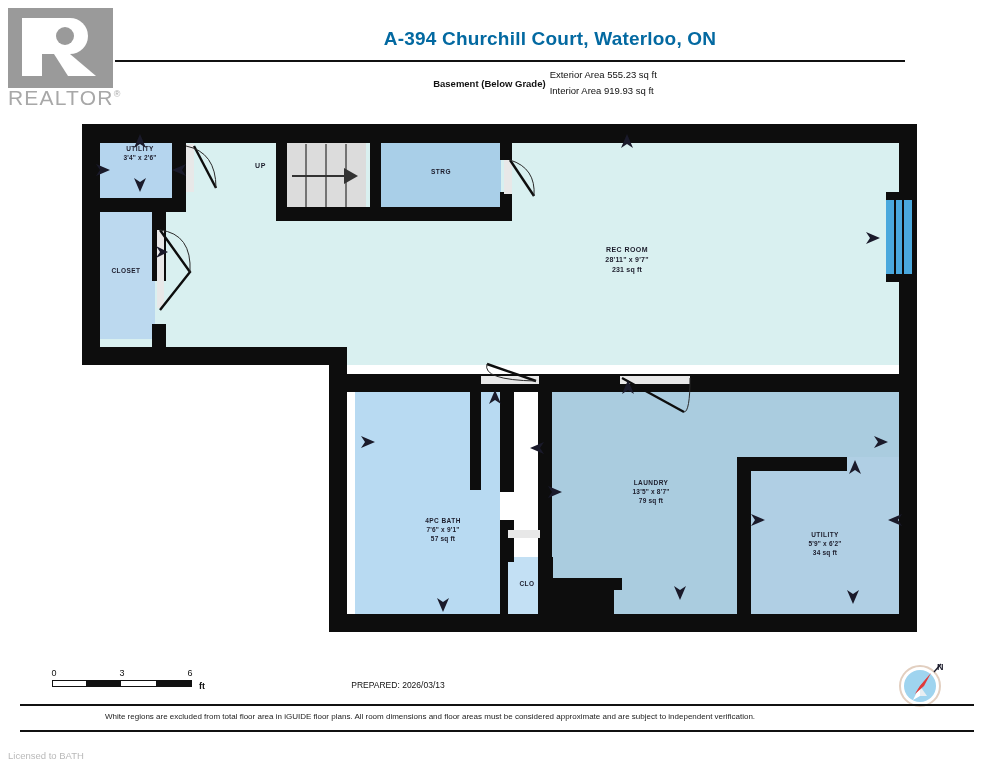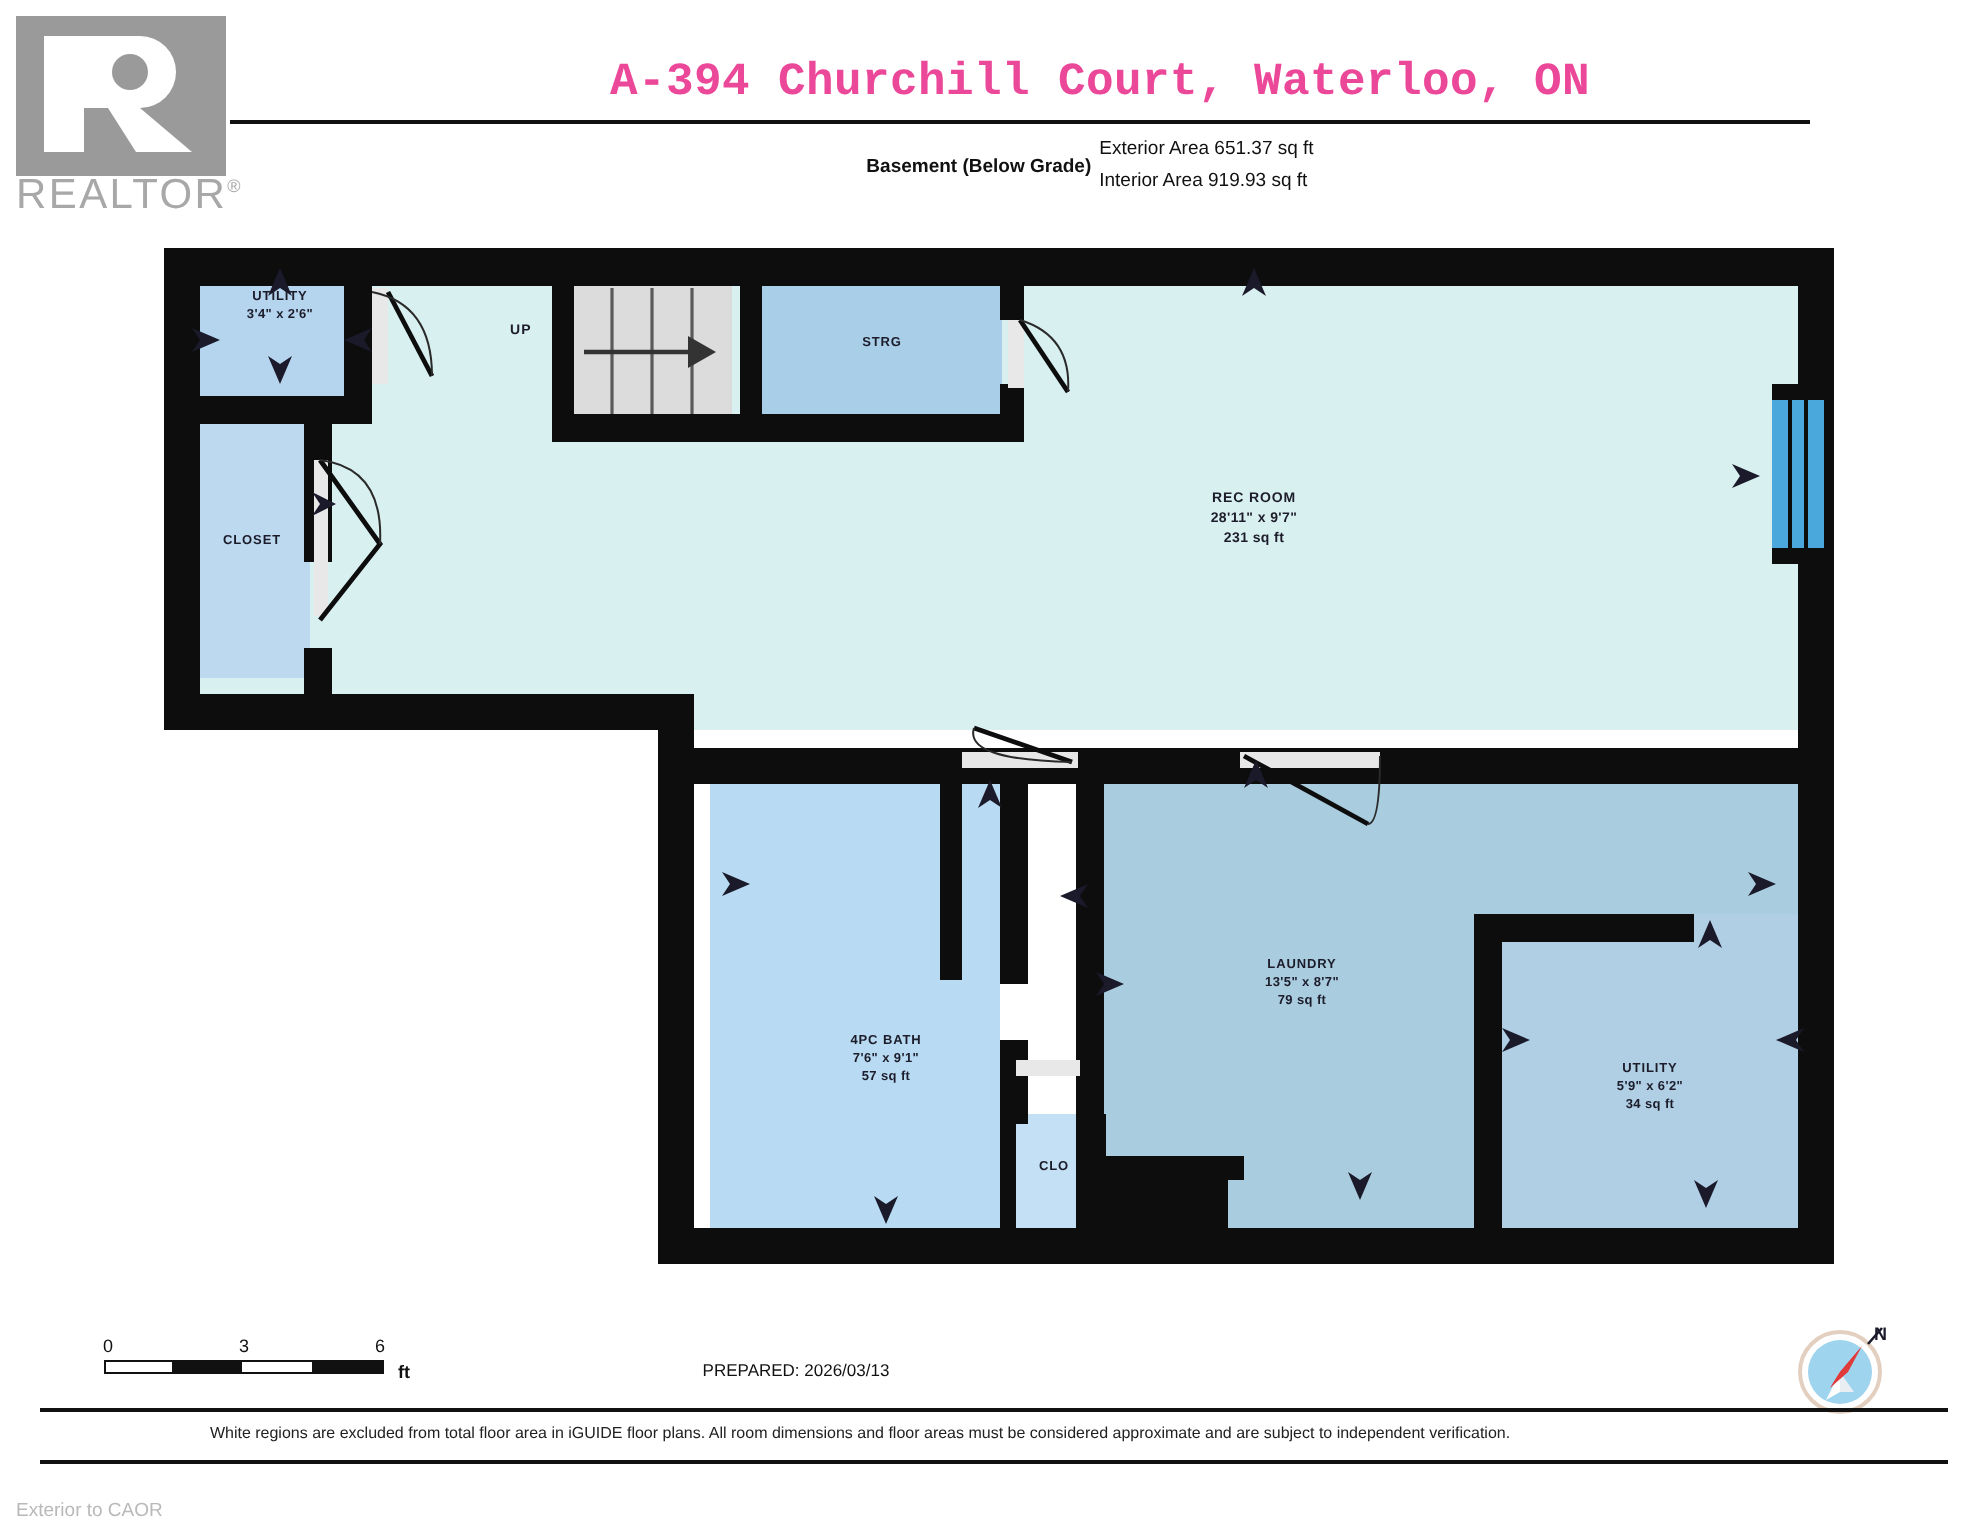--- a/index.html
+++ b/index.html
@@ -50,26 +50,25 @@
     vertical-align: super;
   }
 
   #title-block {
     position: absolute;
     left: 115px; top: 28px;
     width: 870px;
     text-align: center;
   }
   #plan-title {
-    font-size: 23px;
+    font-size: 19px;
     font-weight: bold;
     letter-spacing: 0.2px;
-    color: #ec4899;
+    color: #0369a1;
     line-height: 1.2;
-    font-family: Liberation Mono, monospace;
   }
   #title-rule {
     position: absolute;
     left: 115px; top: 60px;
     width: 790px; height: 2px;
     background: #111;
   }
   #subtitle-row {
     position: absolute;
     left: 115px; top: 67px;
@@ -222,21 +221,21 @@
   </div>
 
   <div id="title-block">
     <div id="plan-title">A-394 Churchill Court, Waterloo, ON</div>
   </div>
   <div id="title-rule"></div>
 
   <div id="subtitle-row">
     <div id="level-name">Basement (Below Grade)</div>
     <div id="area-lines">
-      <div>Exterior Area 651.37 sq ft</div>
+      <div>Exterior Area 555.23 sq ft</div>
       <div>Interior Area 919.93 sq ft</div>
     </div>
   </div>
 </div>
 
 <div id="plan">
   <svg width="994" height="530" viewBox="0 0 994 530">
 
     <path d="M98 30 L905 30 L905 253 L345 253 L345 237 L98 237 Z" fill="#d9f0f0"></path>
 
@@ -454,14 +453,14 @@
       <path d="M27 30 L31 30 L22 38 Z" fill="#e03a3a"></path>
       <path d="M27 30 L38 17 L22 38 Z" fill="#e03a3a"></path>
       <text x="44" y="14" font-family="'Liberation Sans', sans-serif" font-size="9" font-weight="bold" fill="#1a1a2a">N</text>
       <line x1="41" y1="16" x2="48" y2="8" stroke="#1a1a2a" stroke-width="1.3"></line>
     </svg>
   </div>
 
   <div id="footer-rule"></div>
   <div id="disclaimer">White regions are excluded from total floor area in iGUIDE floor plans. All room dimensions and floor areas must be considered approximate and are subject to independent verification.</div>
   <div id="footer-rule2"></div>
-  <div id="licensed">Exterior to CAOR</div>
+  <div id="licensed">Licensed to BATH</div>
 </div>
 
 </body></html>

